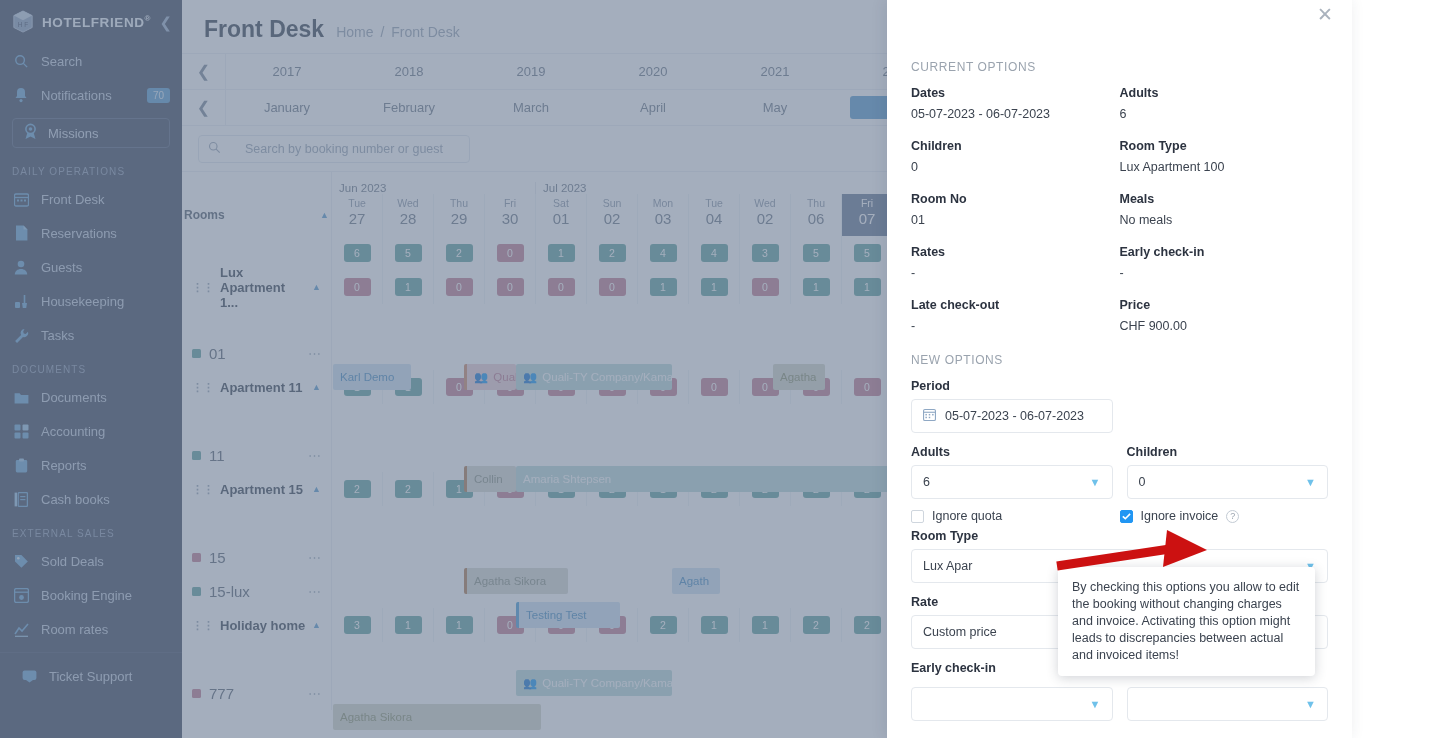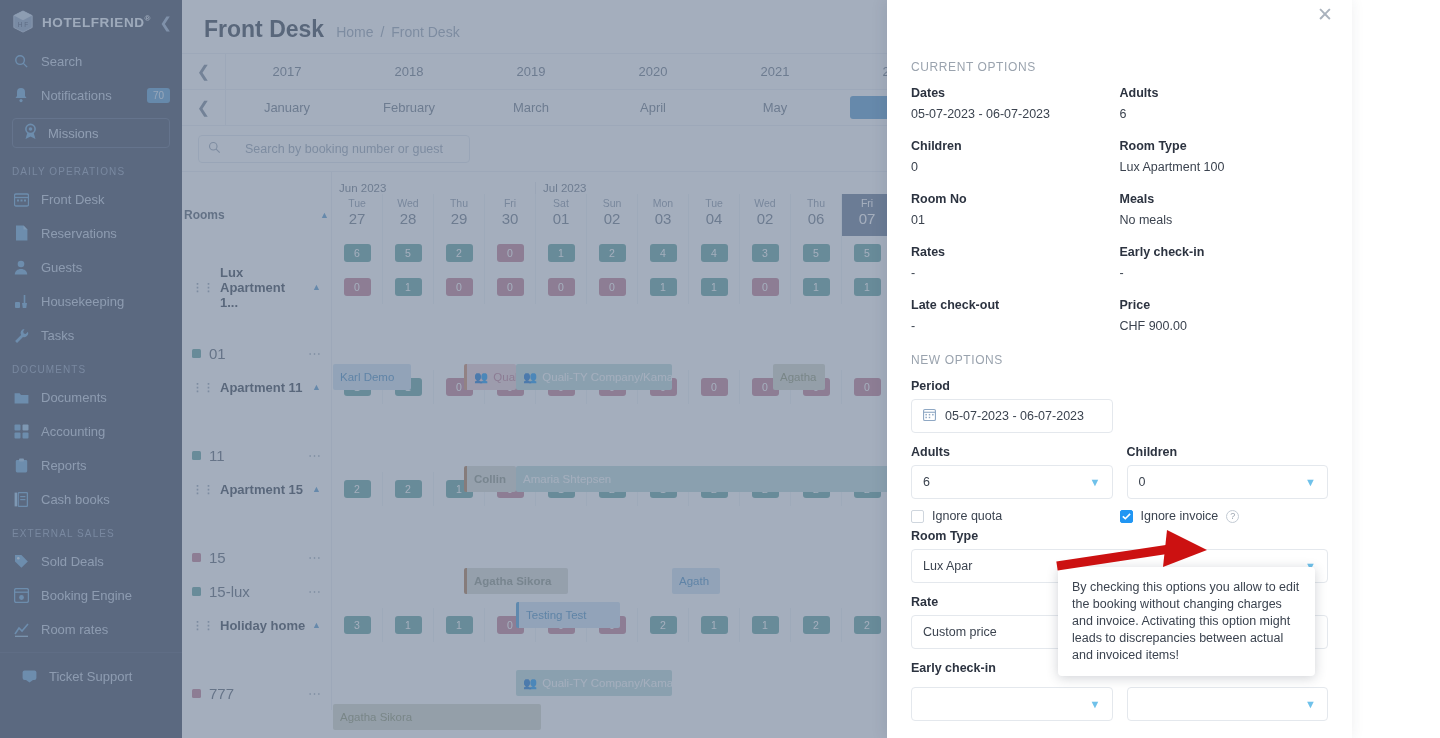--- a/index.html
+++ b/index.html
@@ -157,21 +157,21 @@
 
   .lane { position: relative; height: 34px; }
   .res {
     position: absolute; height: 26px; top: 4px; border-radius: 2px;
     display: flex; align-items: center; gap: 5px; padding: 0 7px;
     font-size: 11.5px; white-space: nowrap; overflow: hidden;
   }
   .res.blue   { background: #cfe2f1; color: #4a8fc4; }
   .res.teal   { background: #bcdbdb; color: #ffffff; }
   .res.rose   { background: #eccfd6; color: #c07d92; border-left: 3px solid #d08c6a; }
-  .res.grey   { background: #d7d9d2; color: #8b9486; border-left: 3px solid #b07d52; font-weight: bold; }
+  .res.grey   { background: #d7d9d2; color: #8b9486; border-left: 3px solid #b07d52; }
   .res.lblue  { background: #cfe3f3; color: #4a8fc4; border-left: 3px solid #4a9fd8; }
   .res.olive  { background: #d4d7cb; color: #8e9672; }
 
   
   #panel {
     position: absolute; right: 0; top: 0; width: 465px; height: 738px;
     background: #ffffff; z-index: 100;
     box-shadow: -2px 0 14px rgba(40,50,70,0.10);
     overflow: hidden;
   }

